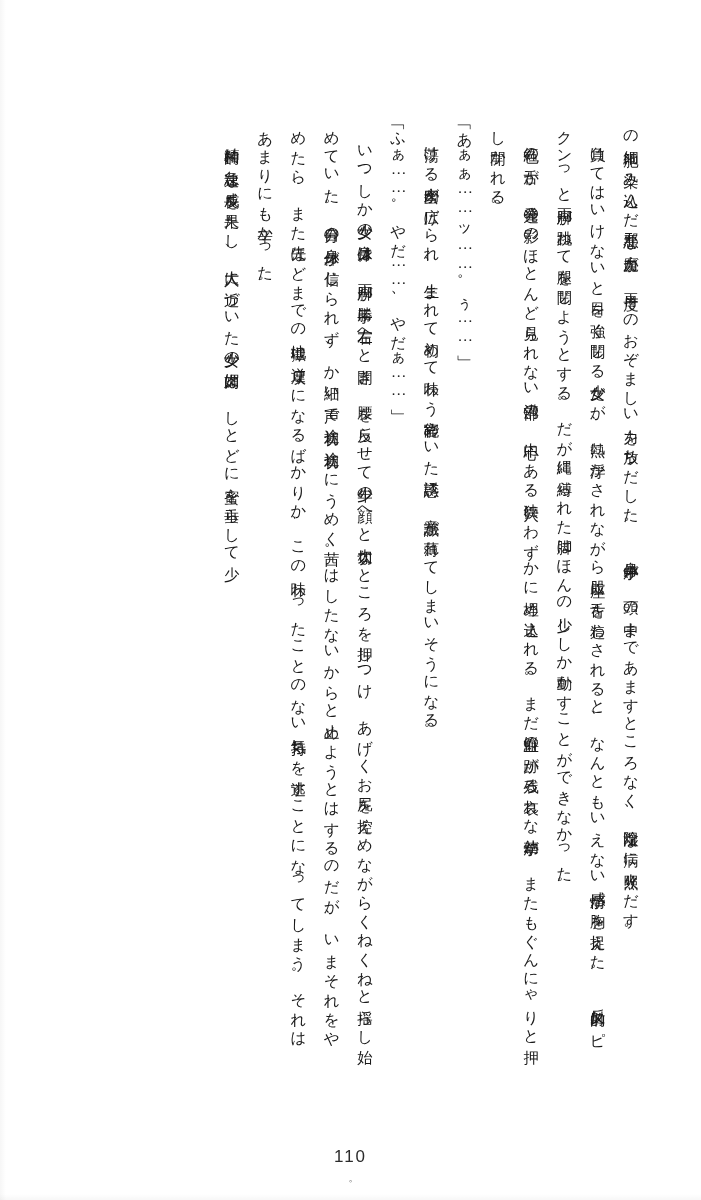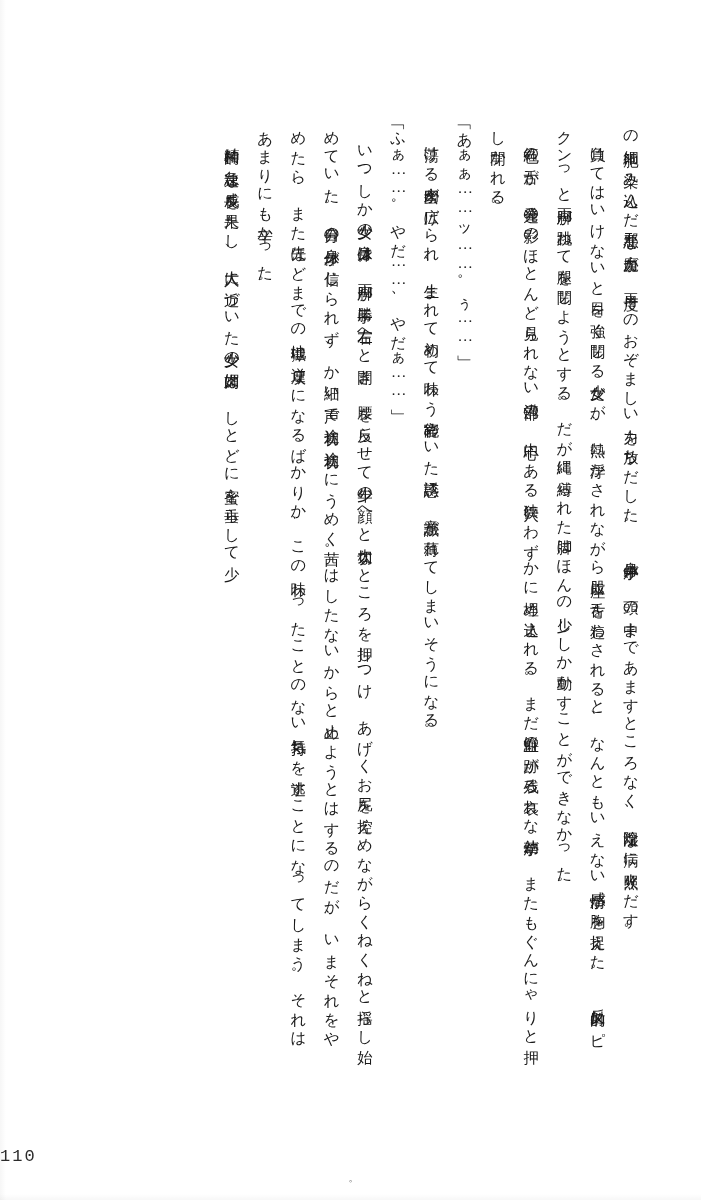--- a/index.html
+++ b/index.html
@@ -54,24 +54,25 @@
   .text-block p.quote {
     text-indent: 0;
   }
 
   
   .folio {
     position: absolute;
     left: 0;
     right: 0;
     top: 1147px;
+    text-align: center;
     font-size: 17px;
     letter-spacing: 2px;
     color: #2b2b2b;
-    font-family: Liberation Mono, monospace;
+    font-family: Liberation Sans, sans-serif;
   }
 
   .folio-mark {
     position: absolute;
     left: 0;
     right: 0;
     top: 1176px;
     text-align: center;
     font-size: 9px;
     color: #5a5a5a;

